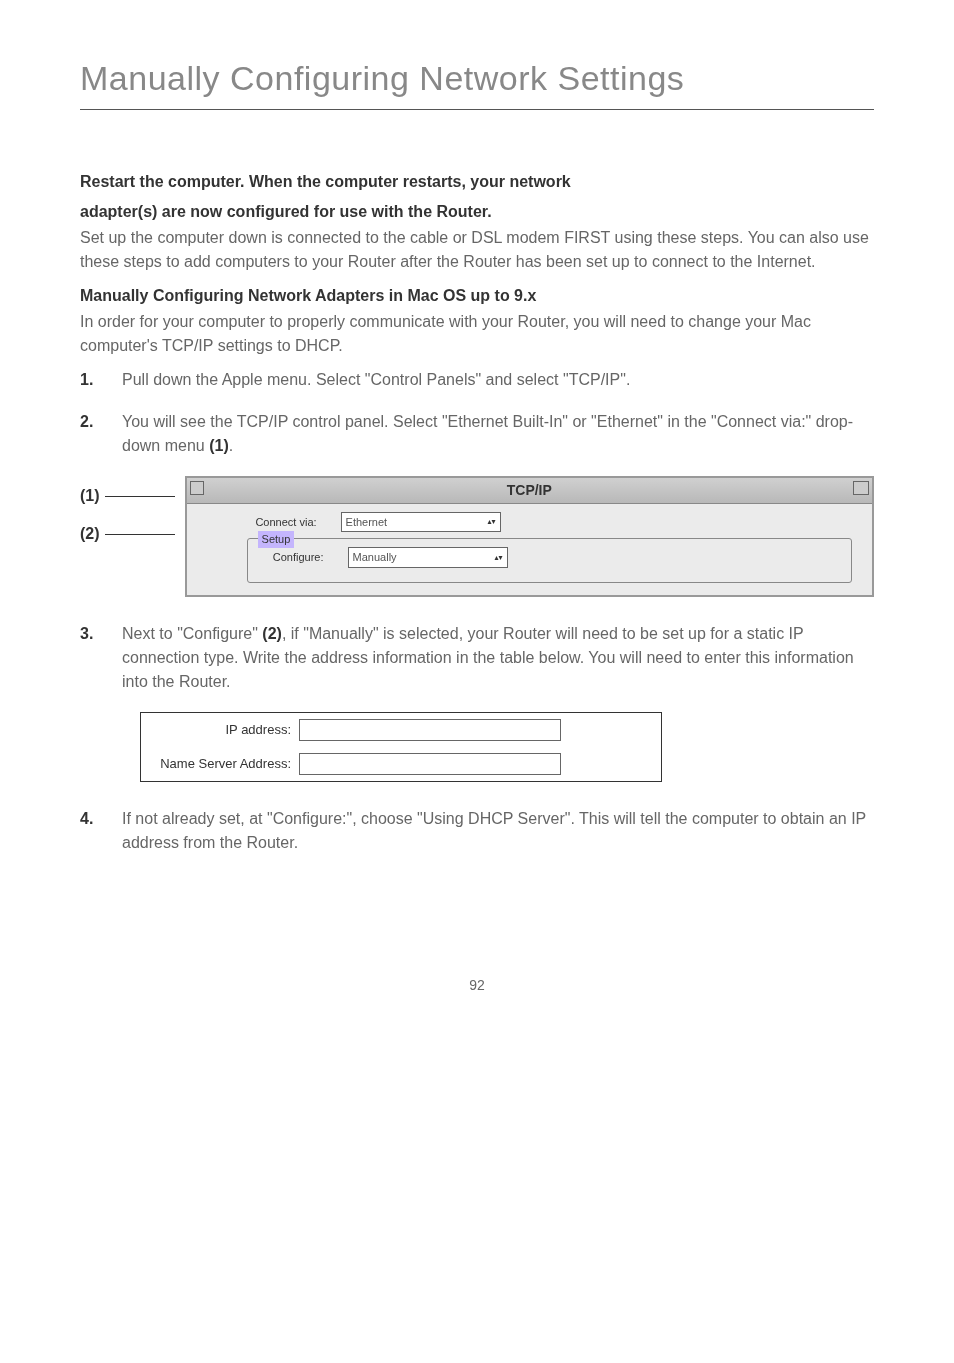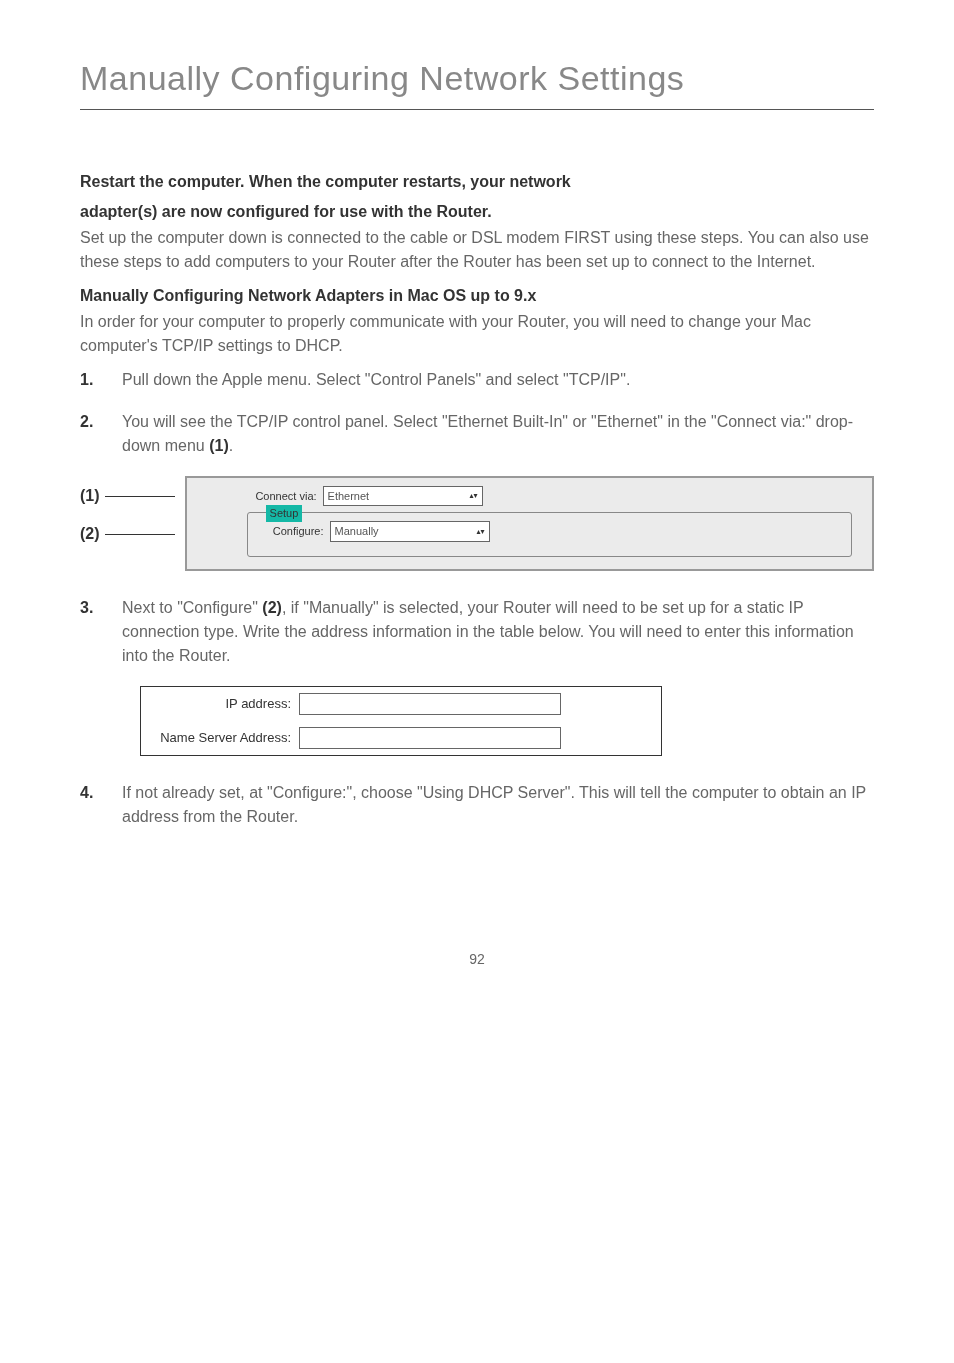--- a/index.html
+++ b/index.html
@@ -116,21 +116,21 @@
       background: #ccc;
     }
     .panel-body {
       padding: 8px 20px 12px 60px;
       background: #ebebeb;
     }
     .panel-row {
       display: flex;
       align-items: center;
       margin-bottom: 6px;
-      gap: 6px;
+      gap: 24px;
     }
     .panel-label {
       font-size: 11px;
       color: #333;
       min-width: 70px;
       text-align: right;
     }
     .panel-select {
       background: #fff;
       border: 1px solid #666;
@@ -149,22 +149,22 @@
     .setup-fieldset {
       border: 1px solid #888;
       border-radius: 3px;
       margin-top: 4px;
       padding: 8px 6px 8px 6px;
       position: relative;
     }
     .setup-legend {
       position: absolute;
       top: -8px;
-      left: 18px;
-      background: #14b8a6;
+      left: 10px;
+      background: #c4b5fd;
       padding: 0 4px;
       font-size: 11px;
       color: #333;
     }
     .form-table {
       border: 1px solid #333;
       width: 520px;
       margin: 15px 10px 25px 60px;
     }
     .form-row {
@@ -221,20 +221,25 @@
 <div class="diagram-container">
   <div class="diagram-labels">
     <div class="label-1">
       <span>(1)</span><span class="label-line"></span>
     </div>
     <div class="label-2">
       <span>(2)</span><span class="label-line"></span>
     </div>
   </div>
   <div class="tcpip-panel">
+    <div class="tcpip-titlebar">
+      <div class="titlebar-close"></div>
+      <span>TCP/IP</span>
+      <div class="titlebar-right"></div>
+    </div>
     <div class="panel-body">
       <div class="panel-row">
         <span class="panel-label">Connect via:</span>
         <span class="panel-select">
           <span>Ethernet</span>
           <span class="select-arrow">▴▾</span>
         </span>
       </div>
       <div class="setup-fieldset">
         <div class="setup-legend">Setup</div>

